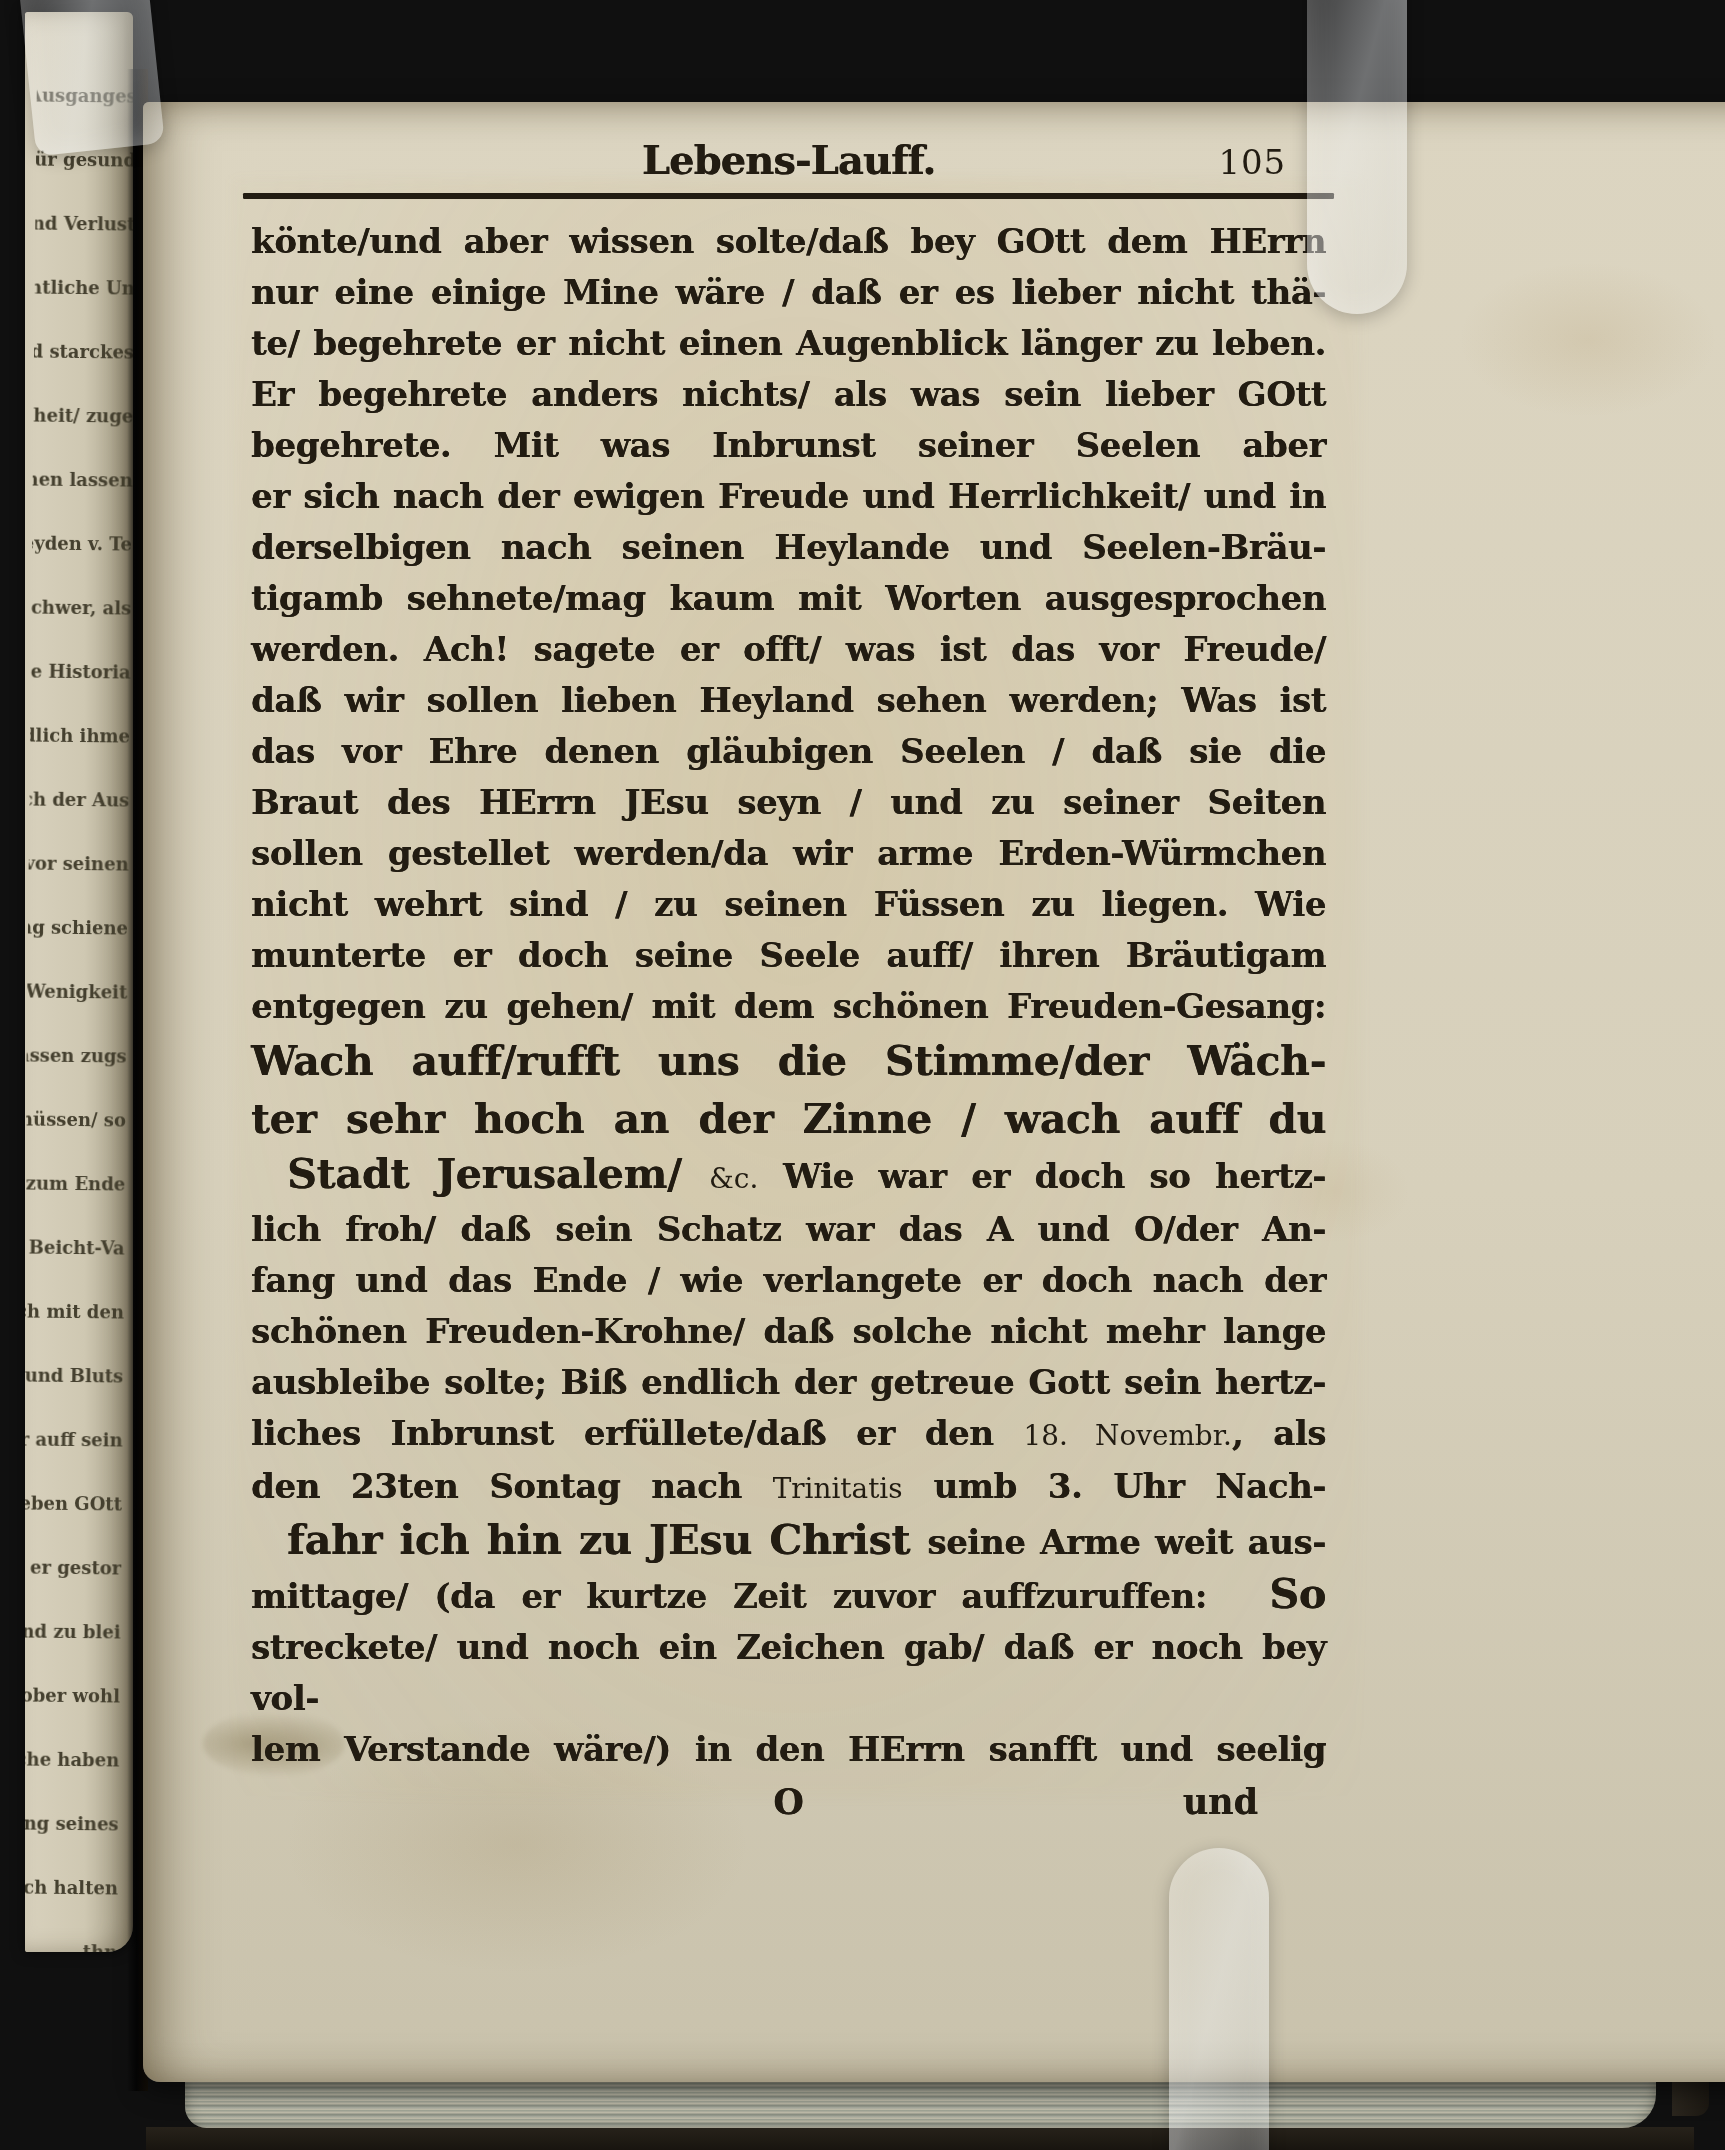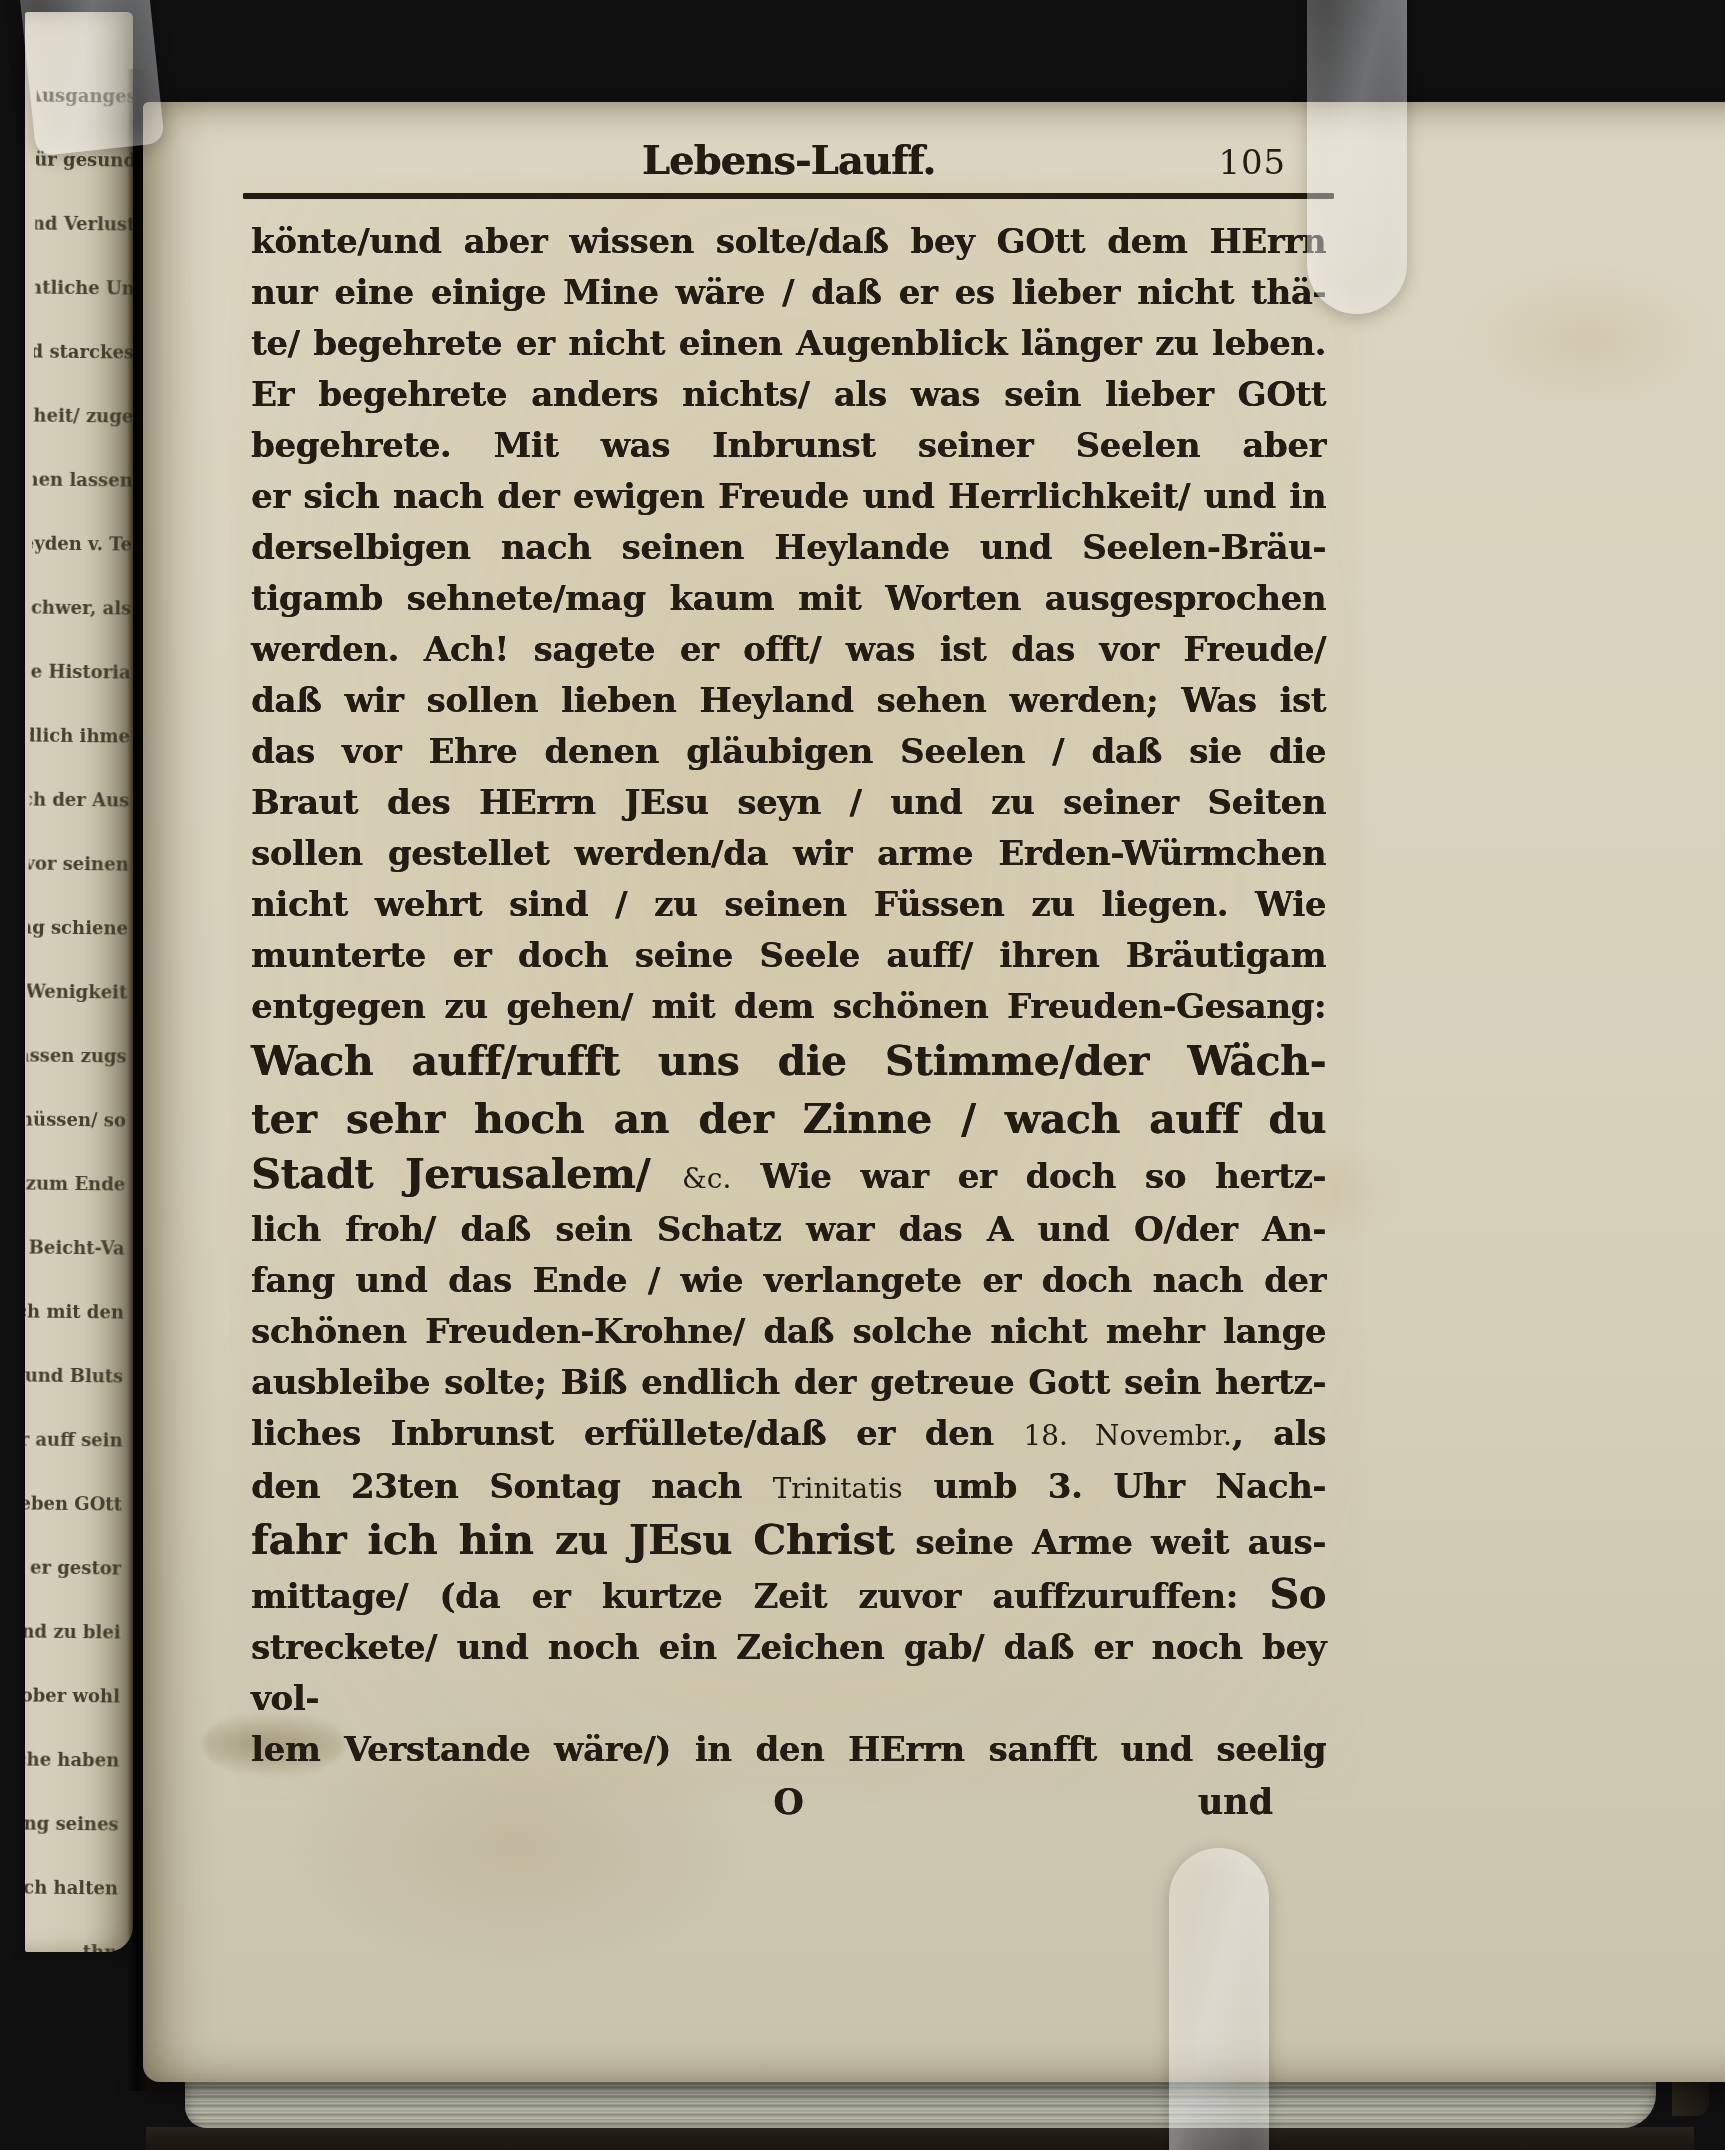--- a/index.html
+++ b/index.html
@@ -111,26 +111,26 @@
   }
   .text-lines{margin-top:16.3px;}
   .tl{
     font-size:34px;font-weight:700;line-height:51px;
     letter-spacing:-0.4px;
     text-align:justify;text-align-last:justify;
     white-space:normal;
     text-shadow:0.3px 0 0 var(--ink);
   }
   .tl.lg{font-size:41px;line-height:58px;}
-  .tl span.large{font-size:1.22em;}
+  .tl span.large{font-size:1.22em;margin-left:36px;}
   .tl span.roman{font-weight:400;font-size:.82em;letter-spacing:0;text-shadow:none;}
   .endrow{position:relative;height:56px;margin-top:6px;
     font-size:35px;font-weight:700;text-shadow:0.3px 0 0 var(--ink);}
   .sig{position:absolute;left:50%;transform:translateX(-50%);}
-  .catchword{position:absolute;right:53px;}
+  .catchword{position:absolute;right:68px;}
   
   .strap{
     background:linear-gradient(105deg,
       rgba(255,255,255,.16) 0%,
       rgba(242,245,248,.42) 45%,
       rgba(222,228,234,.26) 100%);
     box-shadow:0 4.3px 17px rgba(0,0,0,.22), inset 0 0 30px rgba(255,255,255,.25);
     position:absolute;
   }
   .strap-top{left:1307px;top:-30px;width:100px;height:344px;border-radius:0 0 50px 50px;}

